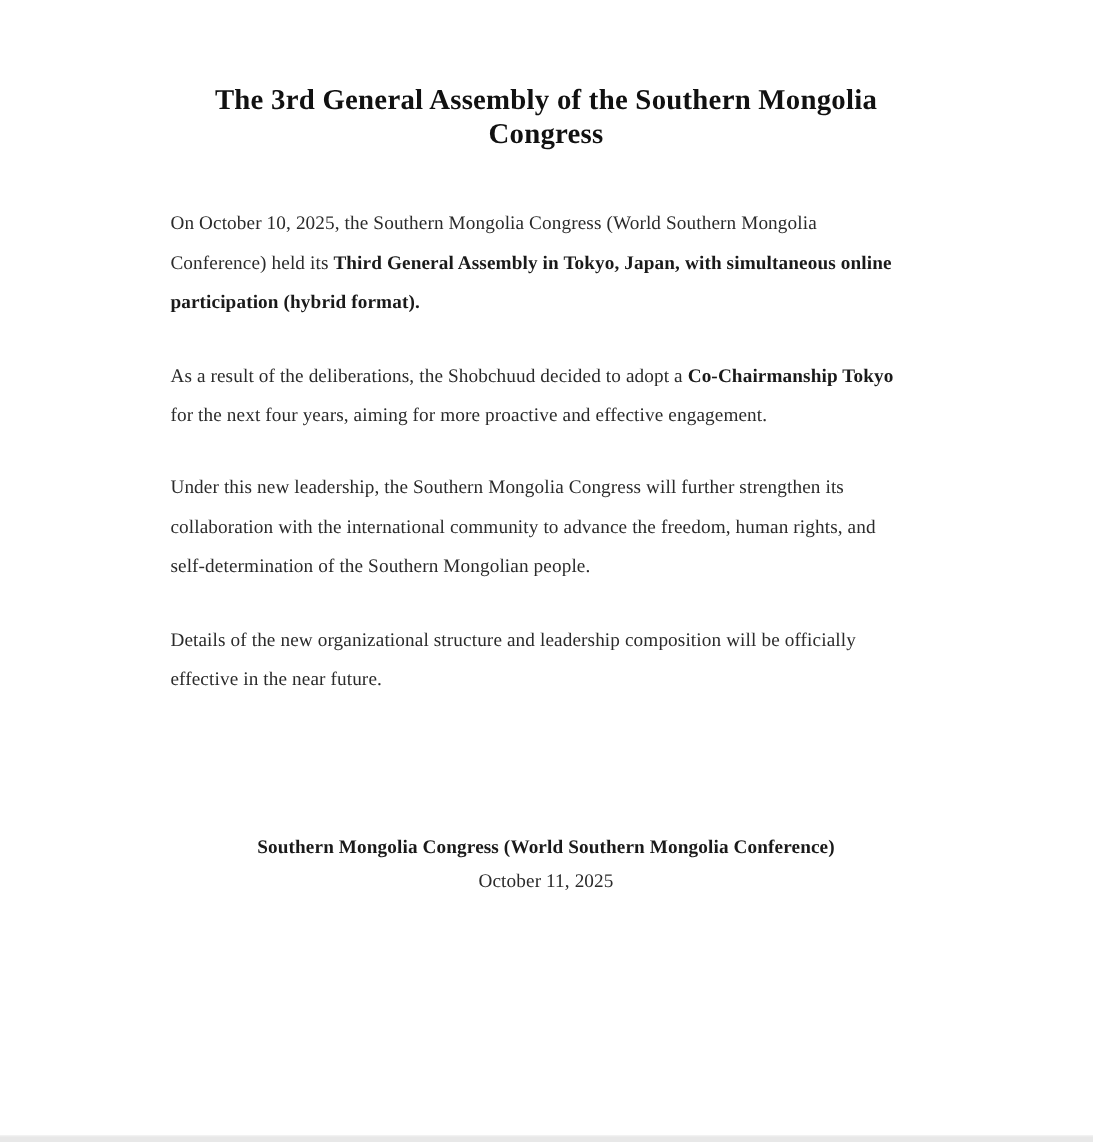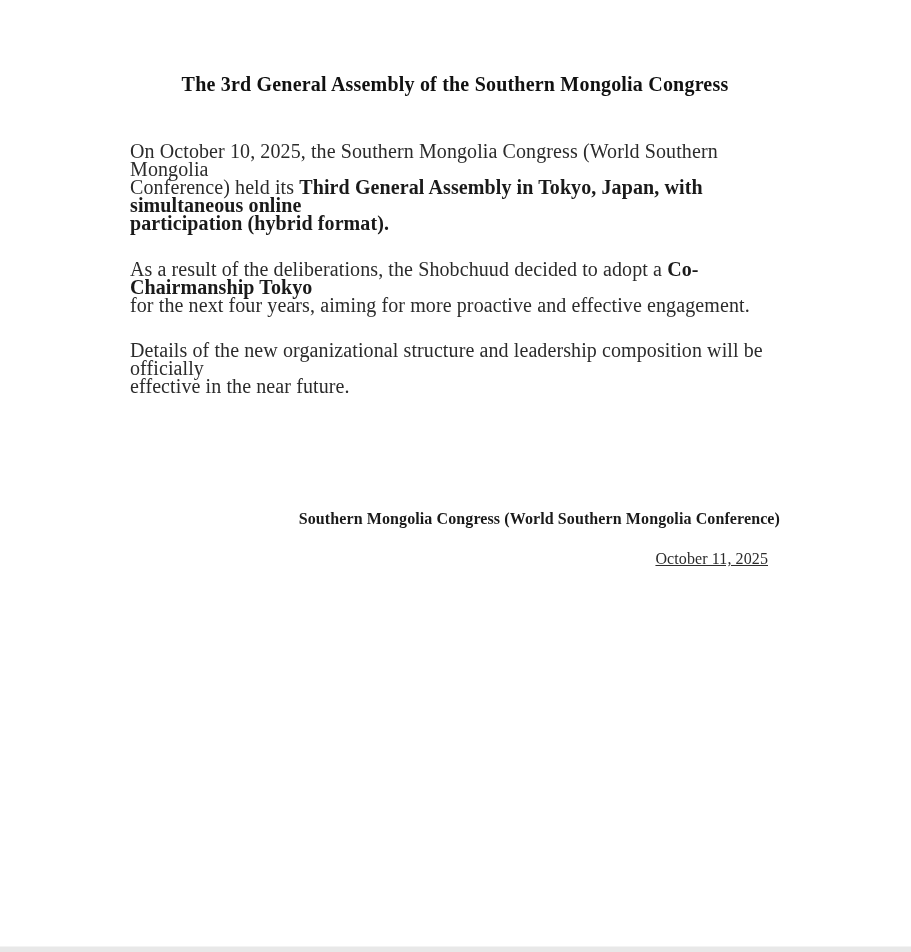--- a/index.html
+++ b/index.html
@@ -10,46 +10,46 @@
     height: 952px;
     background: #ffffff;
     font-family: "Liberation Serif", "DejaVu Serif", serif;
     color: #2b2b2b;
     overflow: hidden;
   }
   .content {
     padding: 70px 131px 0 130px;
   }
   .doc-title {
-    font-size: 20px;
+    font-size: 24px;
     line-height: 28px;
     font-weight: 700;
     color: #111111;
     text-align: center;
     margin: 0 0 44px 0;
     letter-spacing: 0.2px;
   }
   .para {
-    font-size: 20px;
-    line-height: 18px;
-    margin: 0;
+    font-size: 16px;
+    line-height: 33px;
+    margin: 12px;
     white-space: pre-line;
     letter-spacing: 0.1px;
   }
   .para + .para { margin-top: 27.5px; }
   .para b { font-weight: 700; color: #1a1a1a; }
   .doc-footer {
     margin-top: 110px;
-    text-align: right;
+    text-align: center;
     font-size: 16px;
     line-height: 28px;
     letter-spacing: 0.1px;
   }
   .footer-org { font-weight: 700; color: #1a1a1a; margin: 0; }
-  .footer-date { font-weight: 400; margin: 12px; text-decoration: underline; }
+  .footer-date { font-weight: 400; margin: 0; }
   .bottom-bar {
     position: absolute;
     left: 0;
     bottom: 0;
     width: 100%;
     height: 6px;
     background: #e8e8e8;
     border-top: 1px solid #f3f3f3;
   }
 </style>
@@ -63,20 +63,23 @@
 
     <p class="para"><span>On October 10, 2025, the Southern Mongolia Congress (World Southern Mongolia
 Conference) held its </span><b>Third General Assembly in Tokyo, Japan, with simultaneous online
 participation (hybrid format).</b></p>
 
 
     <p class="para"><span>As a result of the deliberations, the Shobchuud decided to adopt a </span><b>Co-Chairmanship Tokyo</b><span>
 for the next four years, aiming for more proactive and effective engagement.</span></p>
 
 
+    <p class="para"><span>Under this new leadership, the Southern Mongolia Congress will further strengthen its
+collaboration with the international community to advance the freedom, human rights, and
+self-determination of the Southern Mongolian people.</span></p>
 
     <p class="para"><span>Details of the new organizational structure and leadership composition will be officially
 effective in the near future.</span></p>
 
     <div class="doc-footer">
       <p class="footer-org">Southern Mongolia Congress (World Southern Mongolia Conference)</p>
       <p class="footer-date">October 11, 2025</p>
     </div>
 
   </div>

